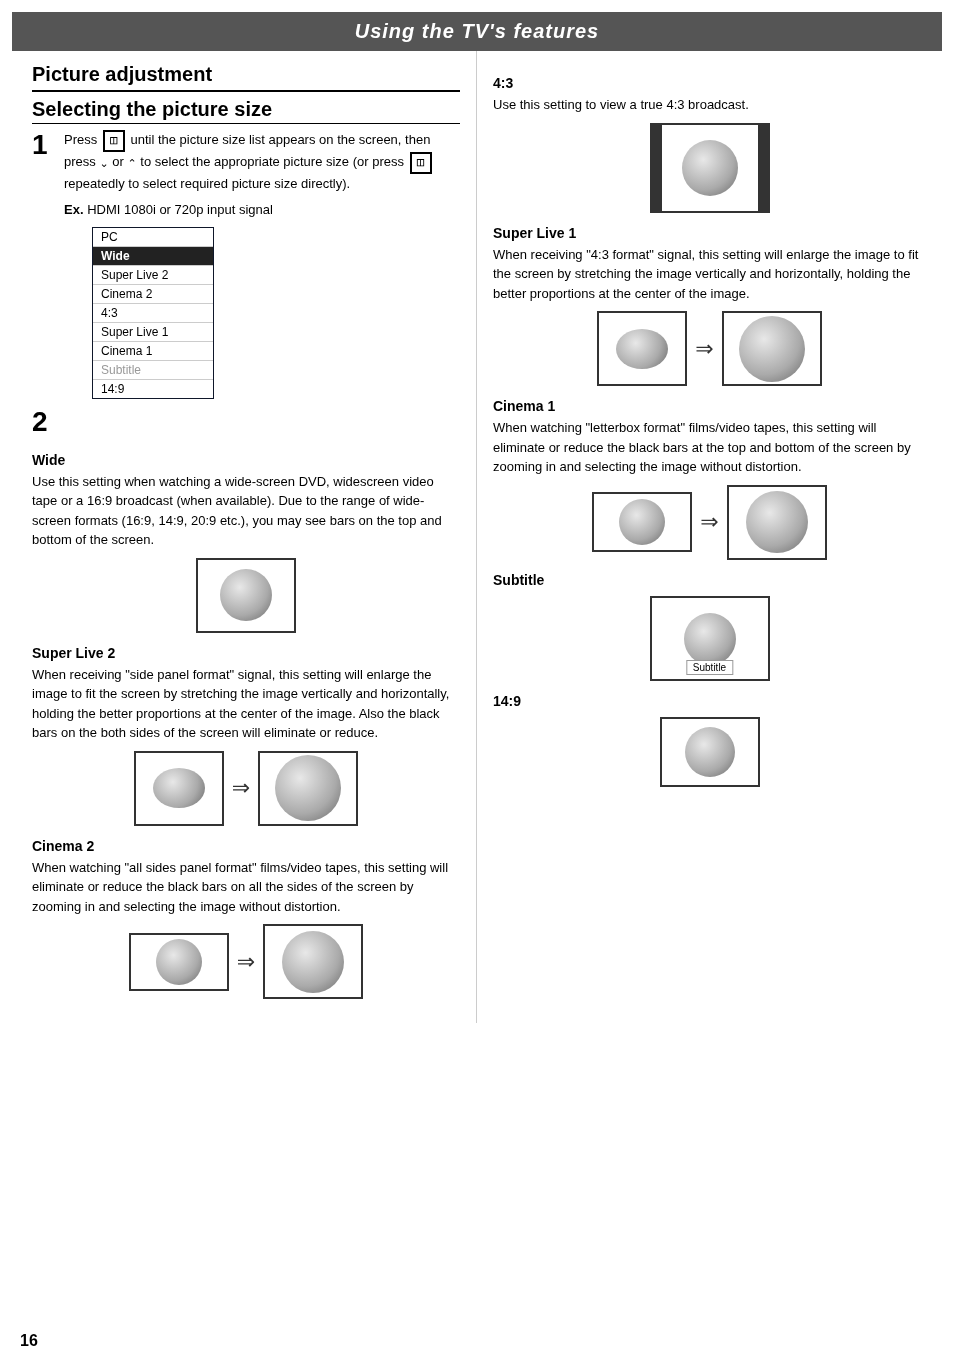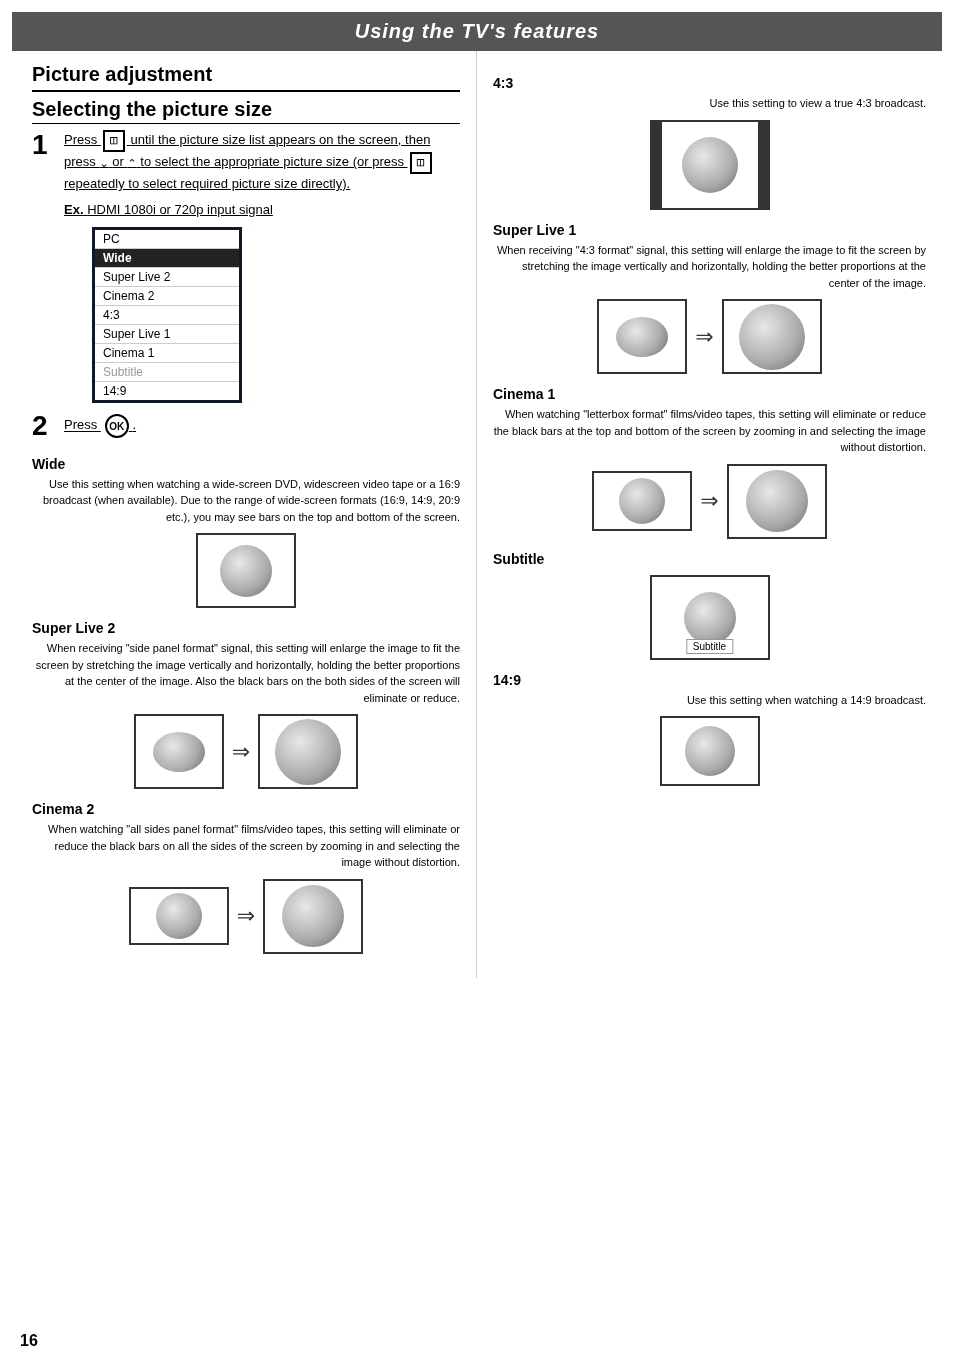--- a/index.html
+++ b/index.html
@@ -79,33 +79,32 @@
       font-size: 28px;
       font-weight: bold;
       min-width: 32px;
       line-height: 1.1;
     }
 
     .step-content {
       flex: 1;
       font-size: 13px;
       line-height: 1.5;
-      text-decoration: underline;
     }
 
     .example-label {
       font-weight: bold;
       font-size: 13px;
       text-align: right;
     }
 
     
     .menu-box {
-      border: 3px solid #0f172a;
-      width: 150px;
+      border: 1px solid #0f172a;
+      width: 122px;
       margin: 8px auto 8px 60px;
       font-size: 12px;
     }
     .menu-item {
       padding: 2px 8px;
       border-bottom: 1px solid #ccc;
     }
     .menu-item:last-child { border-bottom: none; }
     .menu-item.selected {
       background: #222;
@@ -118,24 +117,23 @@
 
     
     .mode-title {
       font-size: 14px;
       font-weight: bold;
       margin-bottom: 4px;
       margin-top: 12px;
     }
 
     .mode-description {
-      font-size: 11px;
+      font-size: 13px;
       line-height: 1.5;
       margin-bottom: 8px;
-      text-align: right;
     }
 
     
     .demo-area {
       display: flex;
       align-items: center;
       justify-content: center;
       margin: 8px 0 12px 0;
       gap: 8px;
     }
@@ -341,25 +339,20 @@
         <div class="menu-item">Cinema 2</div>
         <div class="menu-item">4:3</div>
         <div class="menu-item">Super Live 1</div>
         <div class="menu-item">Cinema 1</div>
         <div class="menu-item subtitle-item">Subtitle</div>
         <div class="menu-item">14:9</div>
       </div>
 
       <div class="step2-row">
         <div class="step-num-cell">2</div>
-        <div class="step-content">
-          <span>Press </span>
-          <span class="ok-btn">OK</span>
-          <span>.</span>
-        </div>
       </div>
 
       <div class="mode-title">Wide</div>
       <div class="mode-description">Use this setting when watching a wide-screen DVD, widescreen video tape or a 16:9 broadcast (when available). Due to the range of wide-screen formats (16:9, 14:9, 20:9 etc.), you may see bars on the top and bottom of the screen.</div>
       <div class="demo-area">
         <div class="screen-demo screen-wide-before">
           <div class="sphere sphere-wide-before"></div>
         </div>
       </div>
 
@@ -424,21 +417,20 @@
 
       <div class="mode-title">Subtitle</div>
       <div class="demo-area">
         <div class="subtitle-screen">
           <div class="subtitle-ball"></div>
           <div class="subtitle-label-bar">Subtitle</div>
         </div>
       </div>
 
       <div class="mode-title">14:9</div>
-      <div class="mode-description">Use this setting when watching a 14:9 broadcast.</div>
       <div class="demo-area">
         <div class="screen-149">
           <div class="sphere-149"></div>
         </div>
       </div>
     </div>
   </div>
 
   <div class="page-number">16</div>
 </div>

